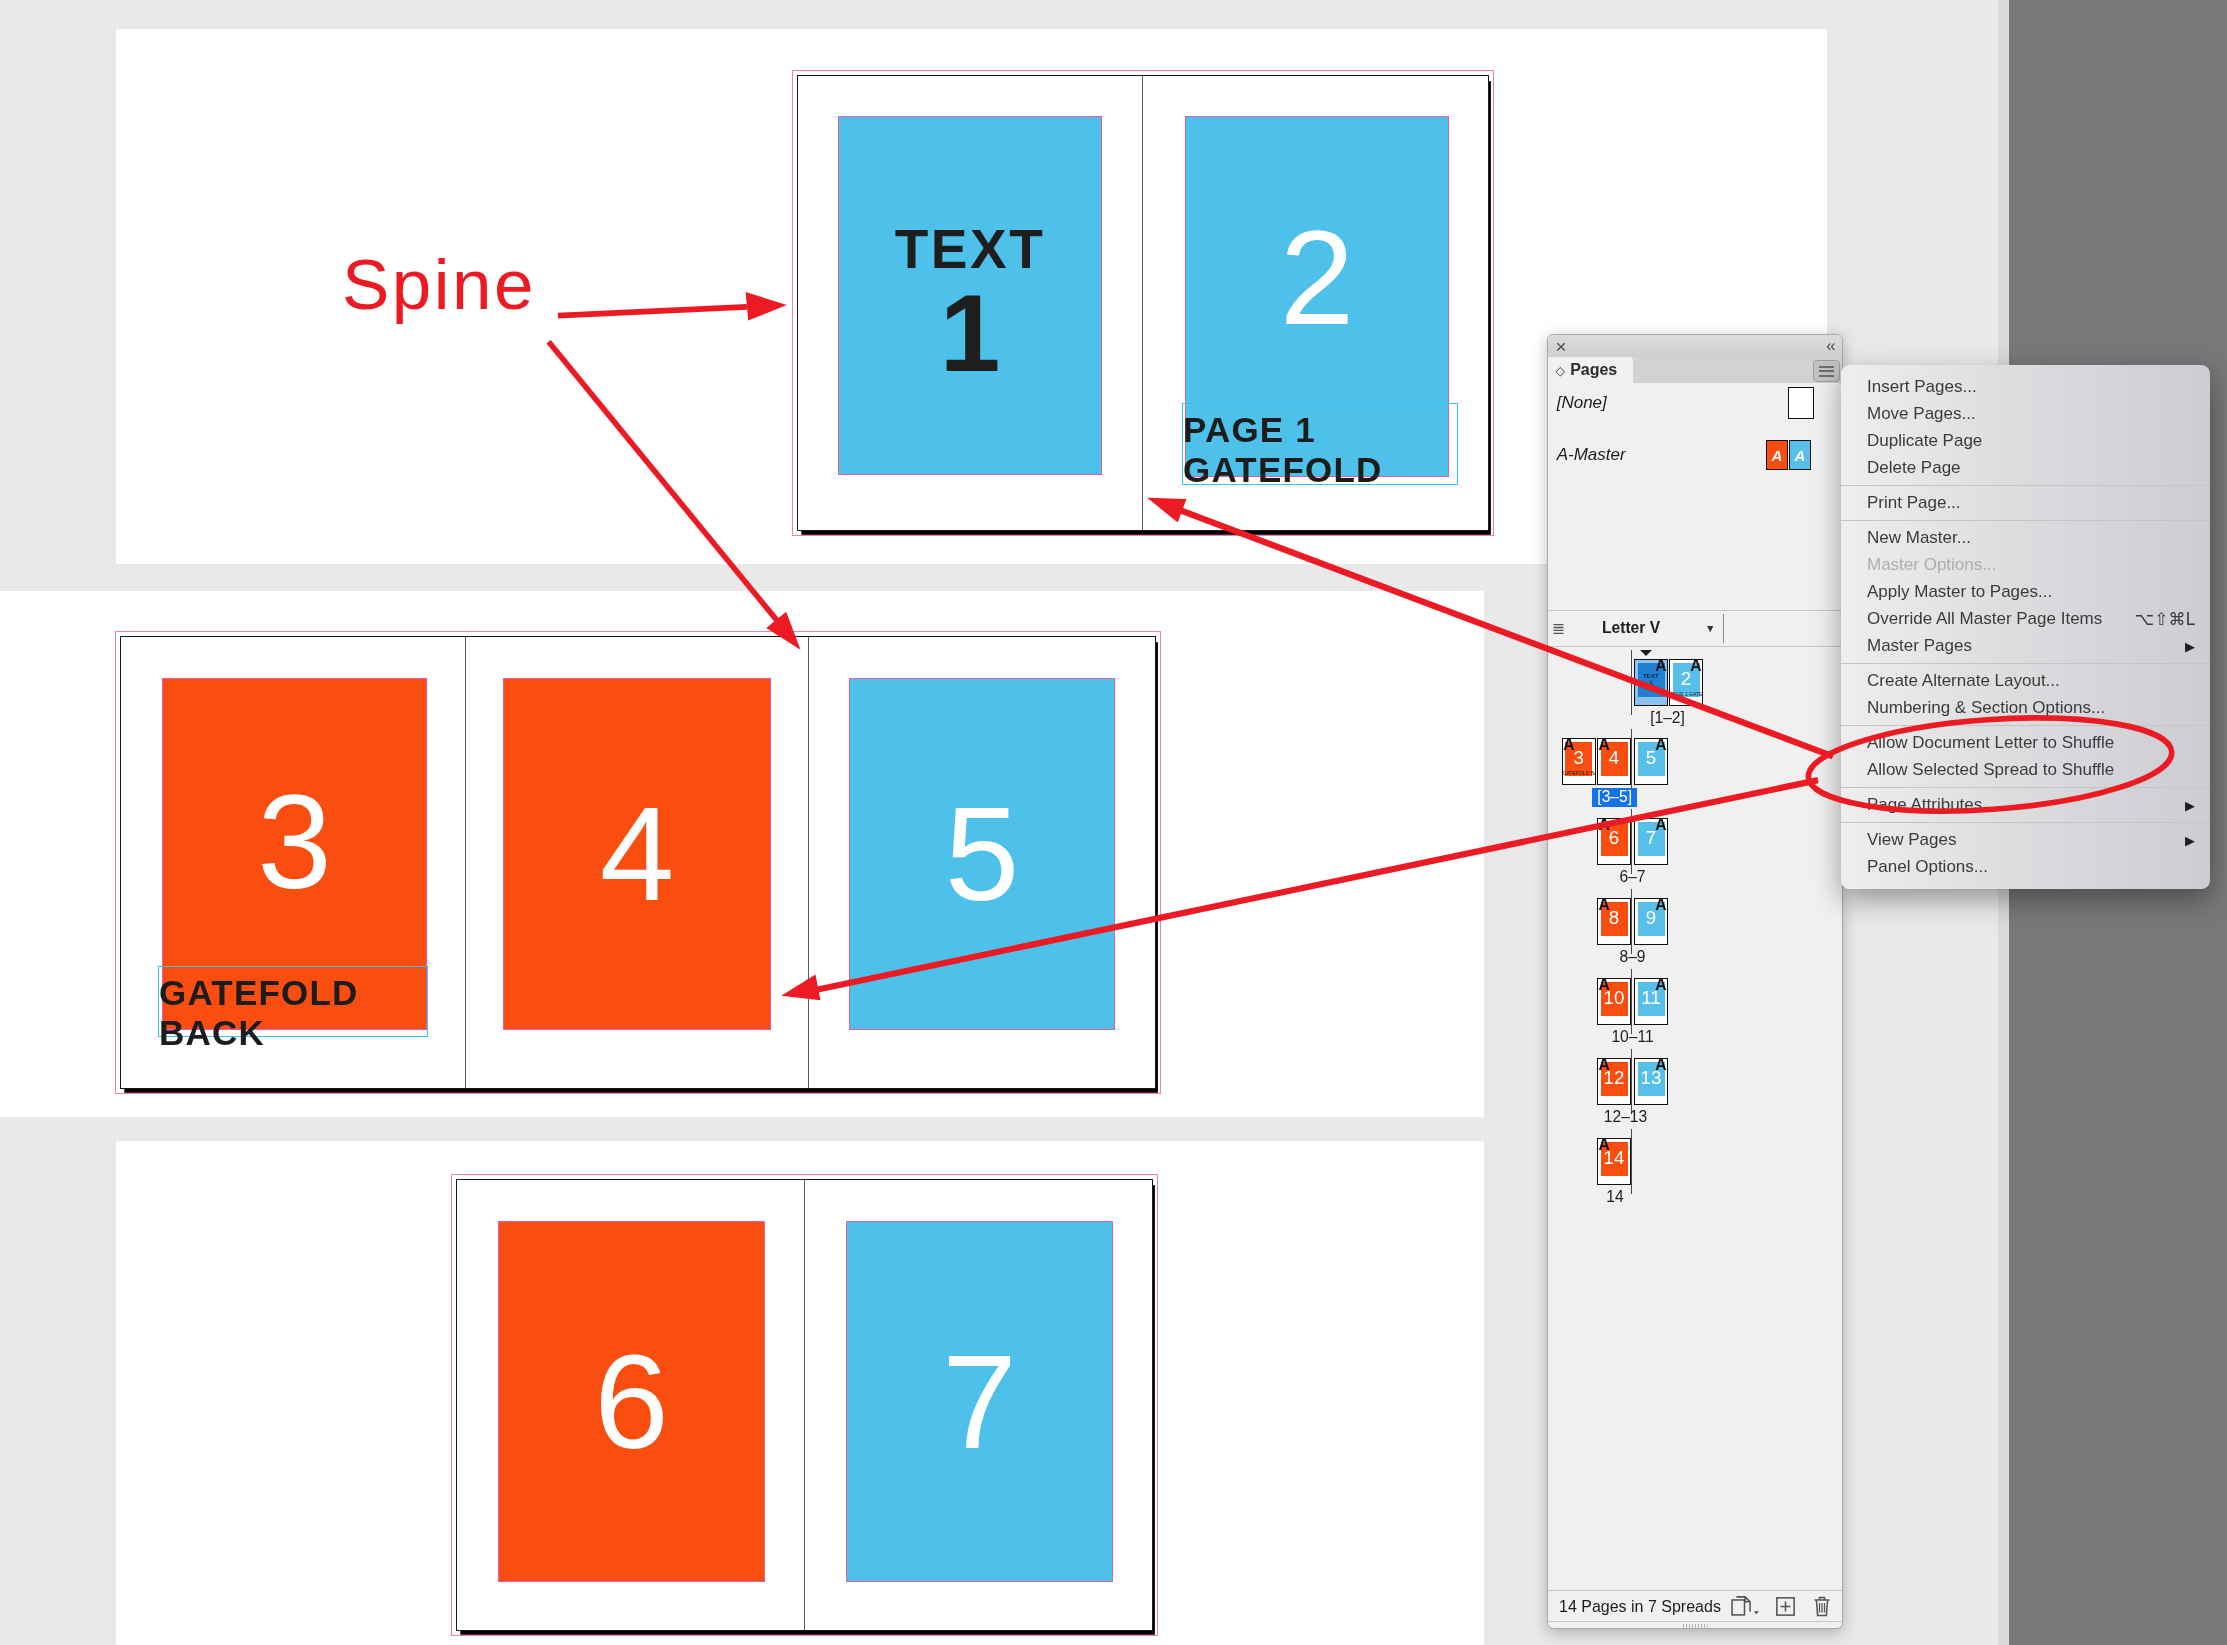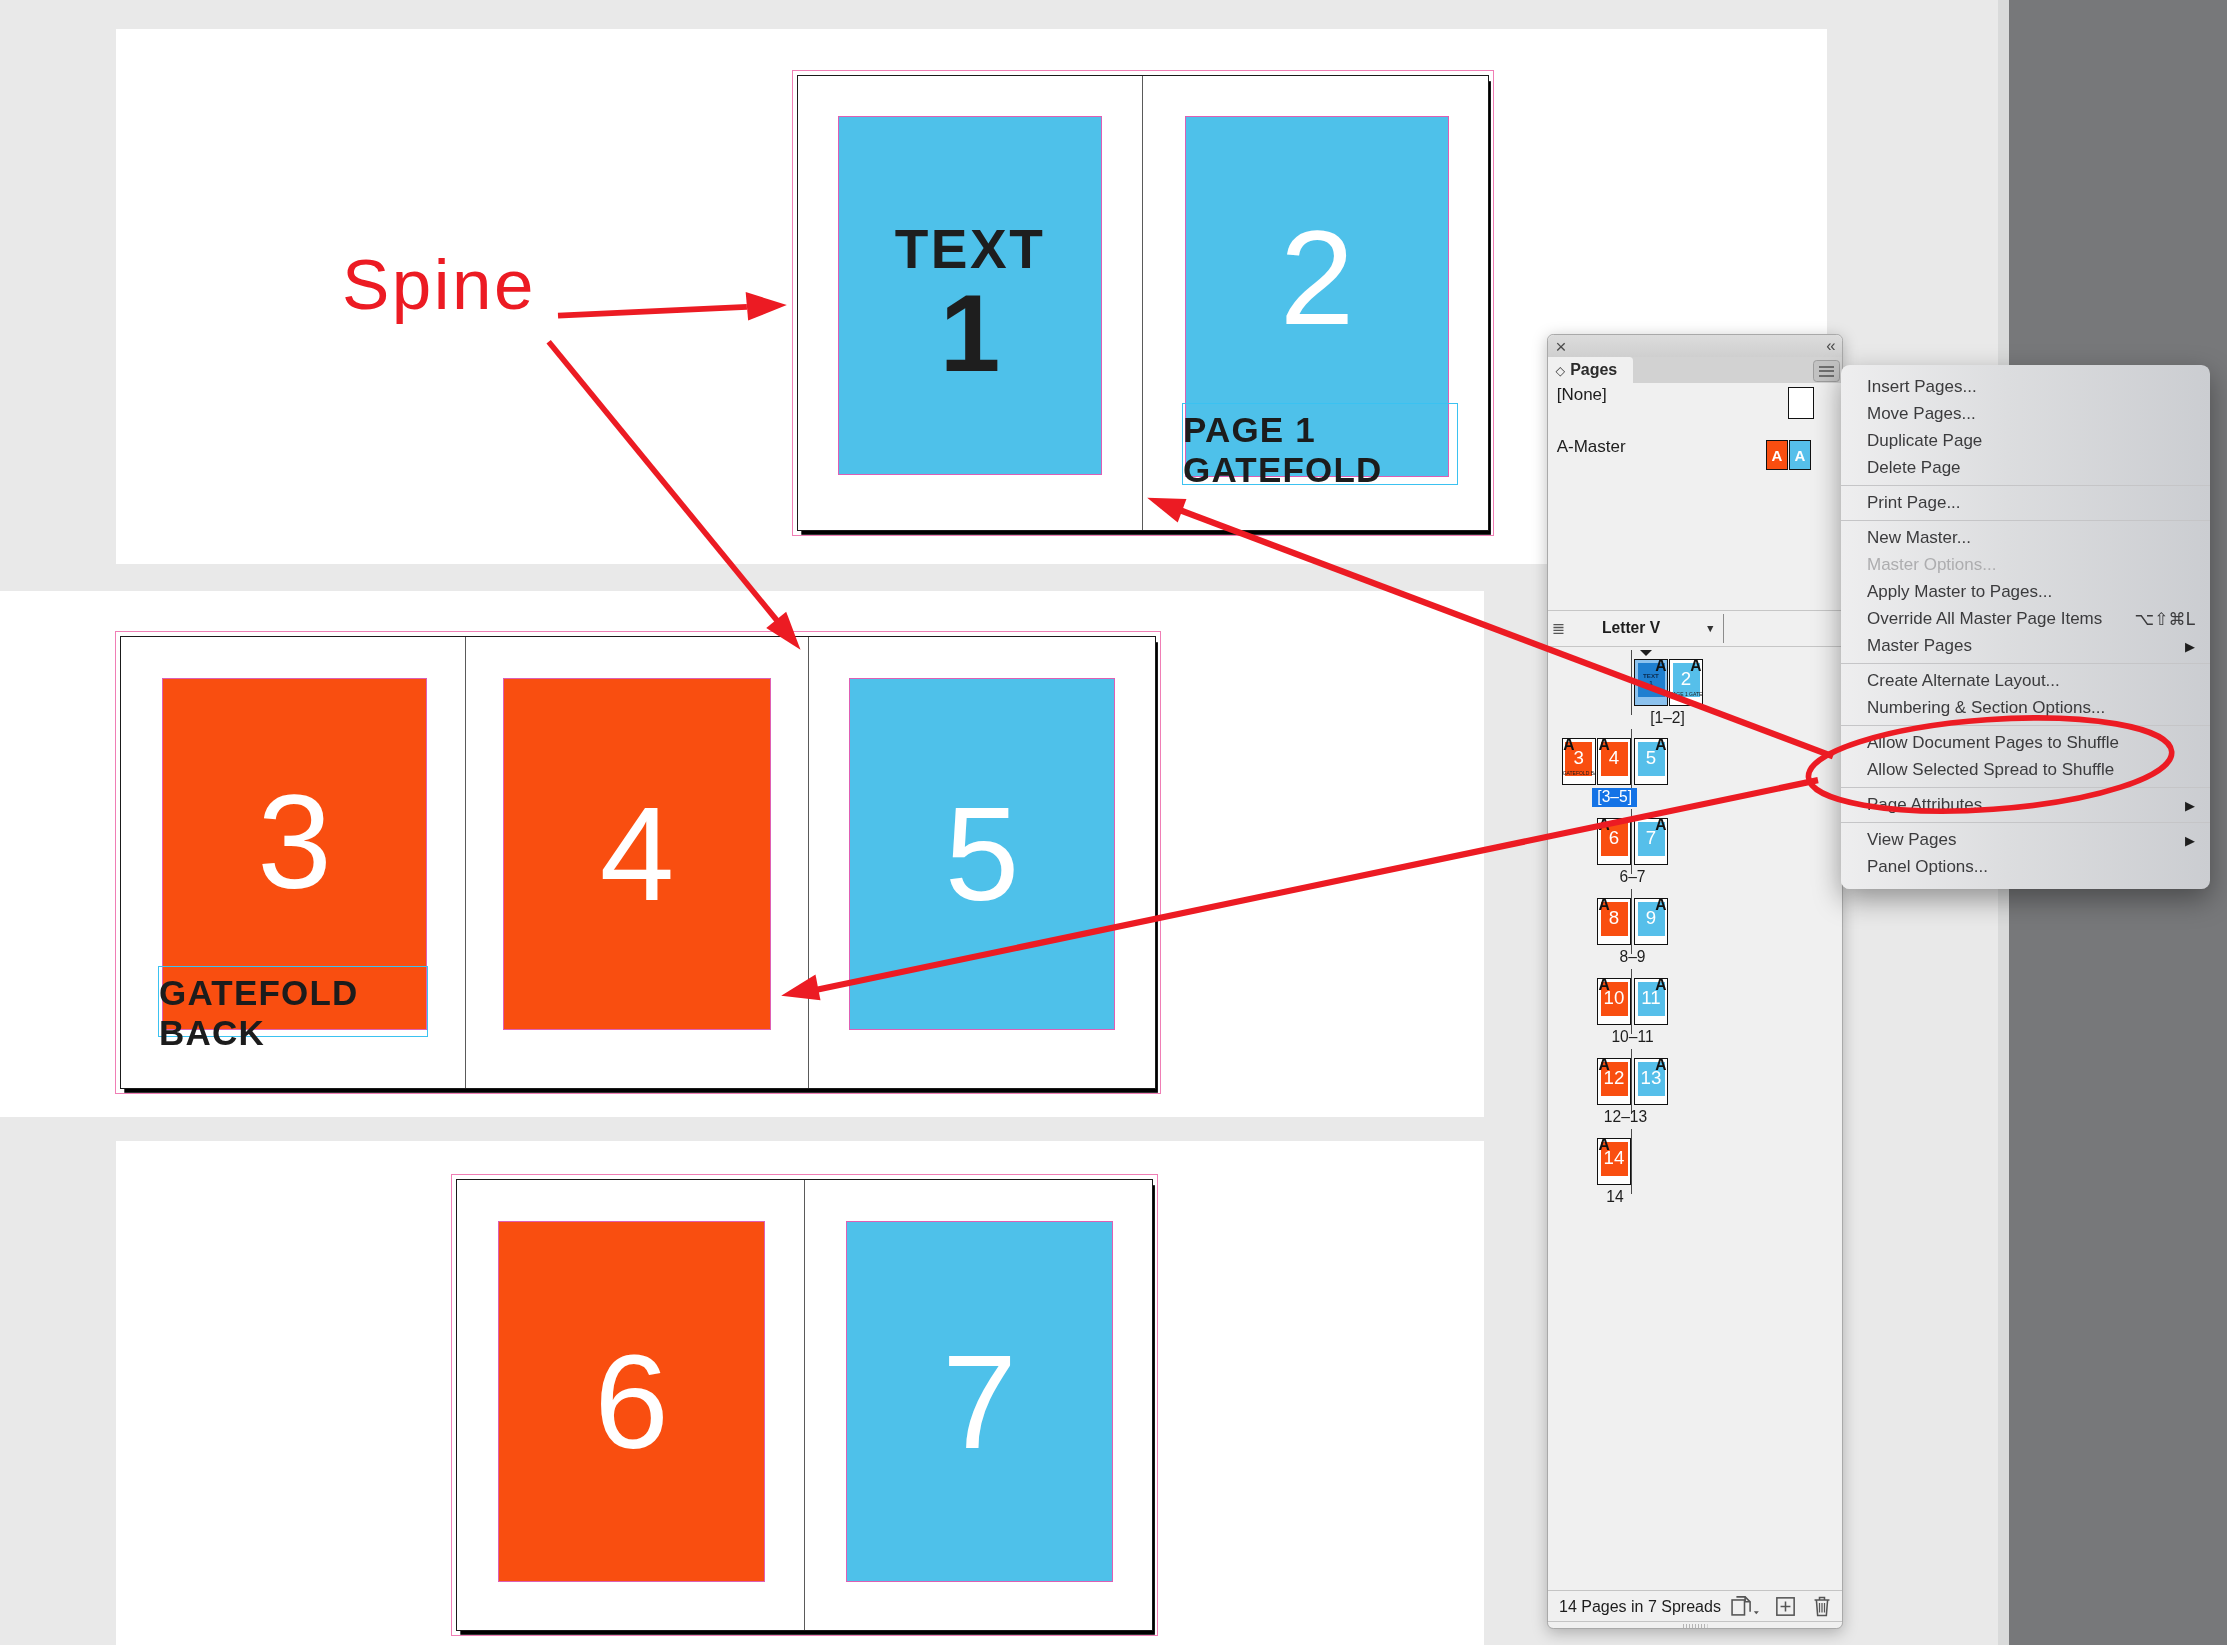--- a/index.html
+++ b/index.html
@@ -49,21 +49,21 @@
          letter-spacing:-1.2px;}
   .tabbar{position:absolute;left:0;top:22.4px;right:0;height:26px;background:#D2D2D2;}
   .tab-active{position:absolute;left:0;top:0;width:77px;height:26px;background:#F0F0F0;
          border-radius:0 3.7px 0 0;display:flex;align-items:center;gap:5px;padding-left:7.5px;
          font-size:16px;font-weight:700;color:#2B2B2B;}
   .tab-diamond{font-size:12.5px;color:#444;font-weight:400;}
   .panel-menu-btn{position:absolute;right:2.5px;top:3.1px;width:25px;height:20px;background:#C3C3C3;
          border:0.6px solid #9E9E9E;border-radius:3.7px;display:flex;align-items:center;justify-content:center;}
   .pm-lines{width:15px;height:11.2px;
      background:repeating-linear-gradient(#6E6E6E 0 1.9px,transparent 1.9px 4.4px);}
-  .master-row{position:absolute;left:0;right:0;height:36px;display:flex;}
+  .master-row{position:absolute;left:0;right:0;height:36px;display:flex;align-items:center;font-style:italic;}
   .master-name{font-size:17px;color:#1D1D1D;margin-left:8.7px;}
   .mthumb{position:absolute;border:1.2px solid #111;background:#fff;}
   .mthumb-a{display:flex;align-items:center;justify-content:center;color:#fff;
         font-size:15px;font-weight:700;}
   .preset-row{position:absolute;left:0;right:0;top:275px;height:35px;
         border-top:1.2px solid #C6C6C6;border-bottom:1.2px solid #C6C6C6;}
   .preset-icon{position:absolute;left:3.7px;top:7.5px;font-size:16px;color:#555;}
   .preset-label{position:absolute;left:54px;top:8px;font-size:15.6px;font-weight:700;color:#1D1D1D;}
   .preset-chevron{position:absolute;left:157px;top:10.6px;font-size:10.6px;color:#333;}
   .preset-div{position:absolute;left:175px;top:2.5px;width:1.2px;height:29px;background:#8C8C8C;}
@@ -393,21 +393,21 @@
       </div>
       <div class="menu-sep"></div>
       <div class="mi">
         <span class="lbl">Create Alternate Layout...</span>
       </div>
       <div class="mi">
         <span class="lbl">Numbering &amp; Section Options...</span>
       </div>
       <div class="menu-sep"></div>
       <div class="mi">
-        <span class="lbl">Allow Document Pages to Shuffle</span>
+        <span class="lbl">Allow Document Letter to Shuffle</span>
       </div>
       <div class="mi">
         <span class="lbl">Allow Selected Spread to Shuffle</span>
       </div>
       <div class="menu-sep"></div>
       <div class="mi">
         <span class="lbl">Page Attributes</span>
         <span class="sub">▶</span>
       </div>
       <div class="menu-sep"></div>

